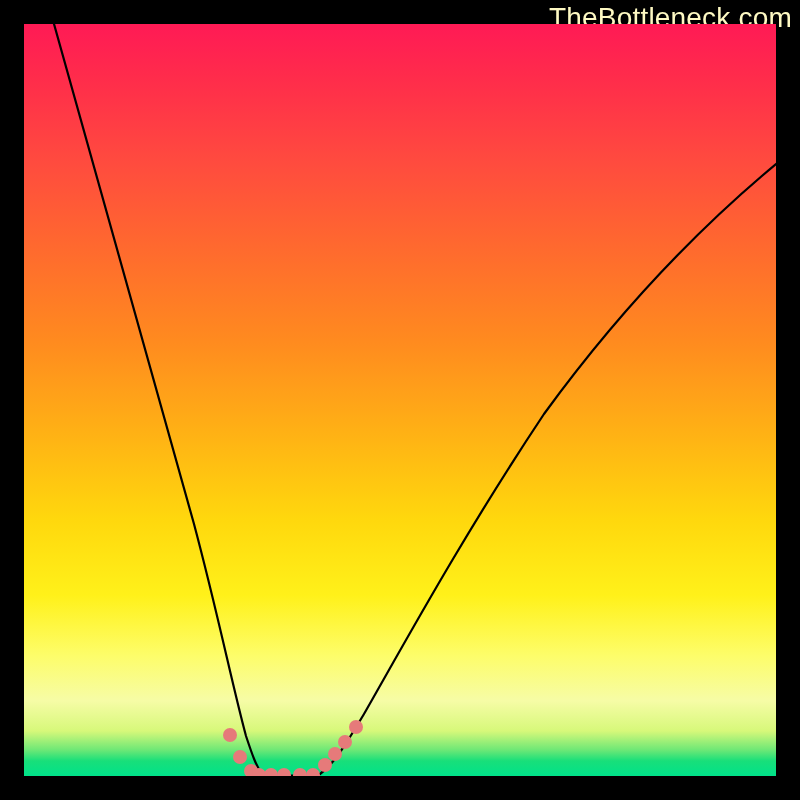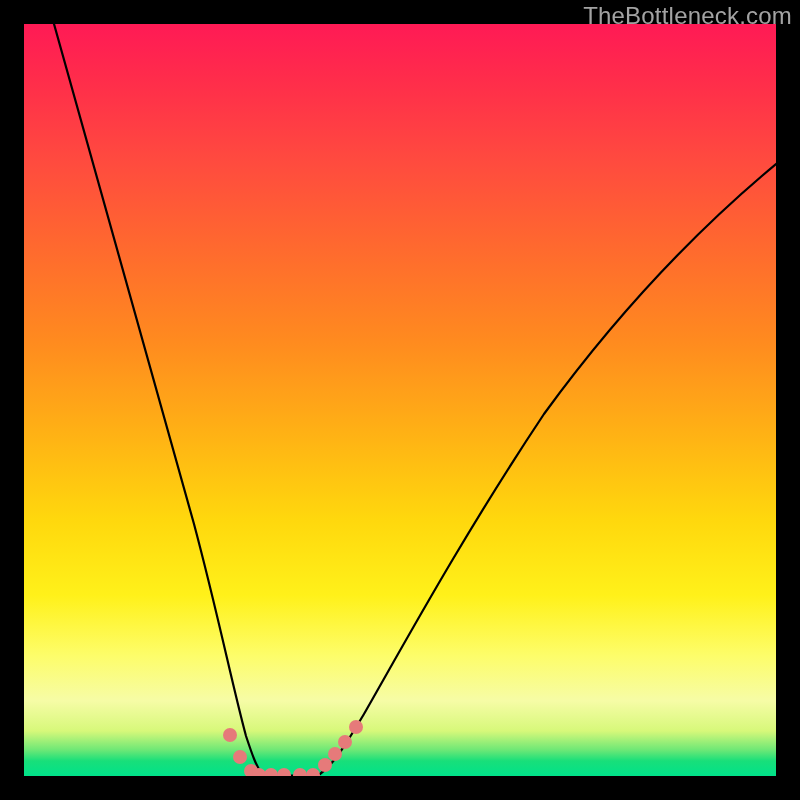--- a/index.html
+++ b/index.html
@@ -48,22 +48,22 @@
     position: absolute;
     left: 0;
     top: 0;
     width: 752px;
     height: 752px;
   }
   .watermark {
     position: absolute;
     top: 2px;
     right: 8px;
-    color: #a3a3a3;
-    font-size: 24px;
+    color: #fef9c3;
+    font-size: 28px;
     letter-spacing: 0.2px;
     user-select: none;
   }
 </style>
 </head>
 <body>
 
 <div class="watermark">TheBottleneck.com</div>
 
 <div class="frame">

